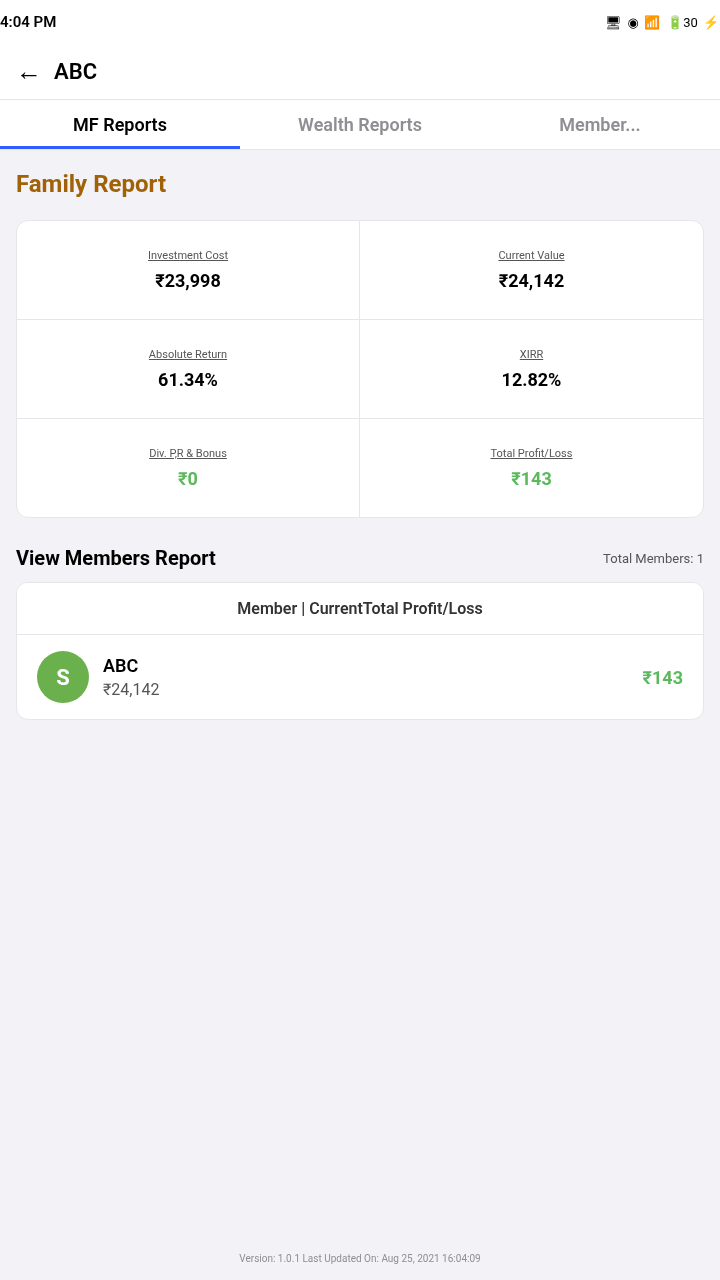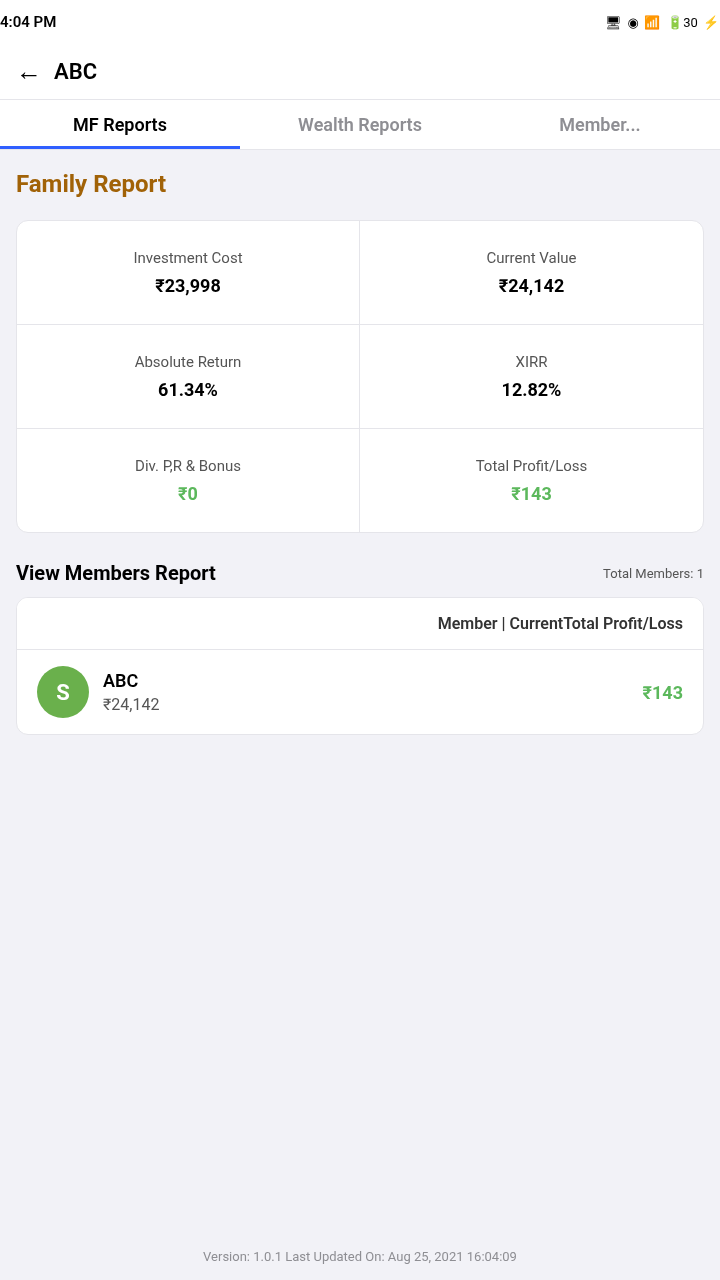--- a/index.html
+++ b/index.html
@@ -131,24 +131,25 @@
     .report-cell:nth-child(2),
     .report-cell:nth-child(4),
     .report-cell:nth-child(6) {
       border-right: none;
     }
     .report-cell:nth-child(5),
     .report-cell:nth-child(6) {
       border-bottom: none;
     }
     .cell-label {
-      font-size: 15px;
+      font-size: 11px;
       color: #555;
       margin-bottom: 8px;
       text-align: center;
+      text-decoration: underline;
     }
     .cell-value {
       font-size: 18px;
       font-weight: 700;
       color: #000;
       text-align: left;
     }
     .cell-value.green {
       color: #5cb85c;
     }
@@ -172,21 +173,21 @@
 
     
     .members-table {
       background: #fff;
       border-radius: 12px;
       overflow: hidden;
       border: 1px solid #e5e5ea;
     }
     .table-header {
       display: flex;
-      justify-content: flex-end;
+      justify-content: center;
       padding: 16px 20px;
       border-bottom: 1px solid #e5e5ea;
       background: #fff;
     }
     .th {
       font-size: 16px;
       font-weight: 600;
       color: #333;
     }
     .table-row {
@@ -231,21 +232,21 @@
       color: #5cb85c;
     }
 
     
     .footer {
       position: absolute;
       bottom: 16px;
       left: 0;
       right: 0;
       text-align: center;
-      font-size: 13px;
+      font-size: 10px;
       color: #8e8e93;
     }
   </style>
 </head>
 <body>
 
 <div class="status-bar">
   <span class="status-time">4:04 PM</span>
   <div class="status-icons">
     <span>🖥</span>

